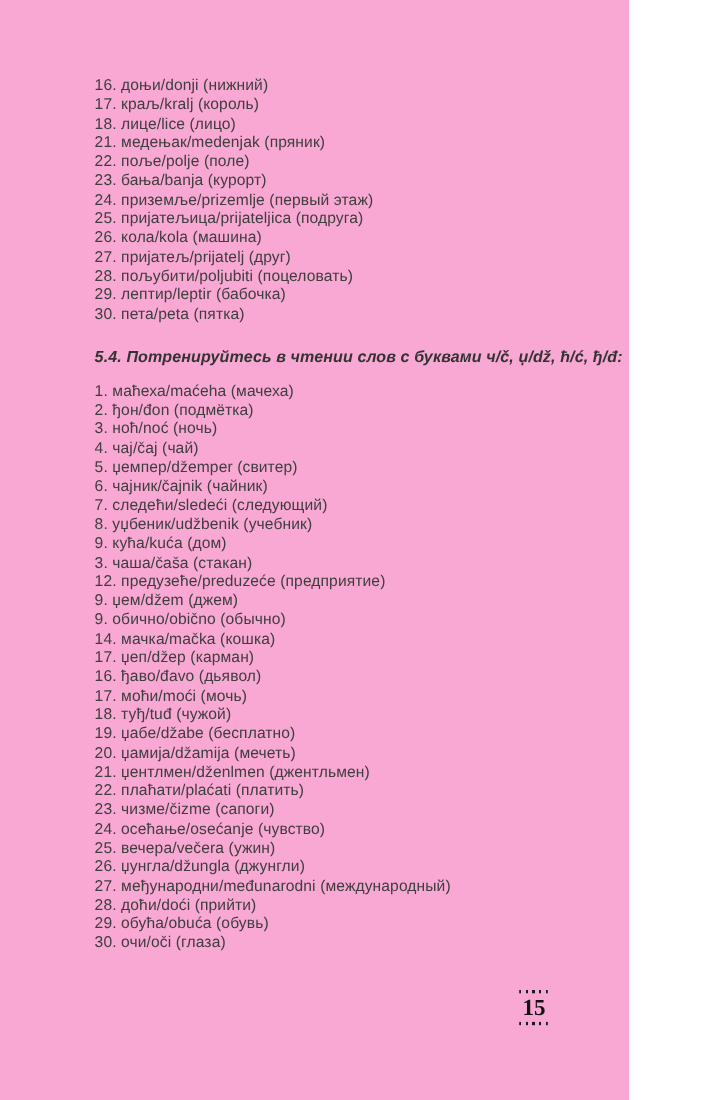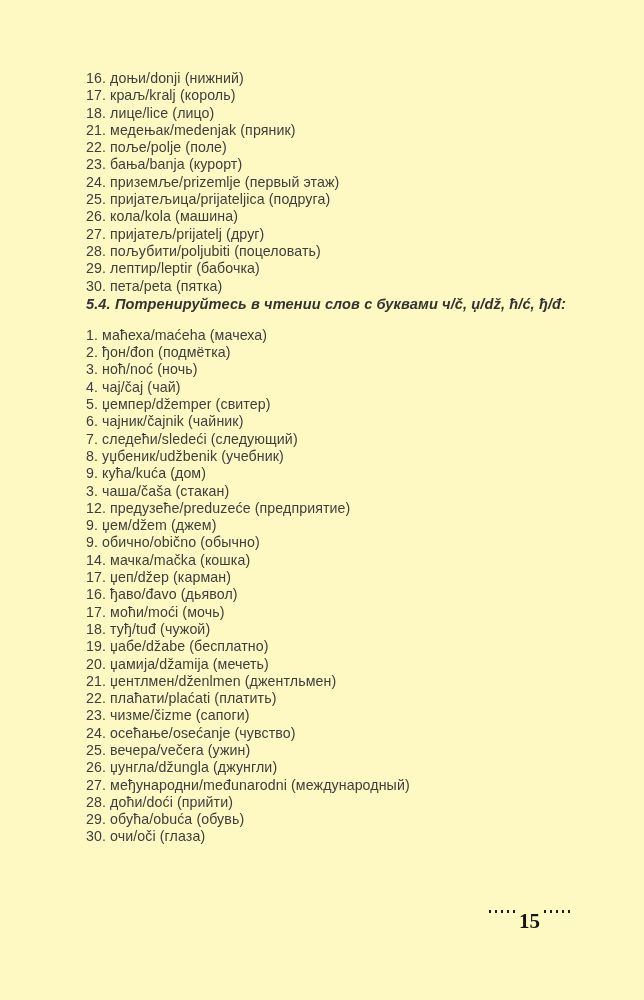--- a/index.html
+++ b/index.html
@@ -2,58 +2,60 @@
 <html><head>
 <meta charset="utf-8">
 <style>
   html, body {
     margin: 0;
     padding: 0;
     background: #ffffff;
   }
   .page {
     position: relative;
-    width: 644px;
+    width: 572px;
     height: 1000px;
-    background: #fef9c3;
+    background: #f9a8d4;
     overflow: hidden;
     font-family: "Liberation Sans", "DejaVu Sans", sans-serif;
     color: #3e3e3e;
   }
   .content {
     position: absolute;
     left: 86px;
     top: 70px;
     width: 500px;
   }
   .word-list .list-line {
     font-size: 14.2px;
     line-height: 17.3px;
     white-space: nowrap;
     letter-spacing: 0.1px;
   }
   .word-list .num {
     display: inline;
   }
   .section-heading {
+    margin-top: 21px;
     margin-bottom: 14px;
     font-weight: bold;
     font-style: italic;
     font-size: 14.6px;
     line-height: 18px;
     color: #333333;
     letter-spacing: 0.1px;
     white-space: nowrap;
   }
   .page-footer {
     position: absolute;
     right: 74px;
     bottom: 68px;
     display: flex;
-    align-items: flex-start;
+    flex-direction: column;
+    align-items: flex-end;
     gap: 2px;
   }
   .dots-row {
     width: 26px;
     height: 3px;
     background: repeating-linear-gradient(to right, #1c1c1c 0 2px, transparent 2px 6px);
   }
   .page-number {
     font-family: "Liberation Serif", "DejaVu Serif", serif;
     font-weight: bold;

